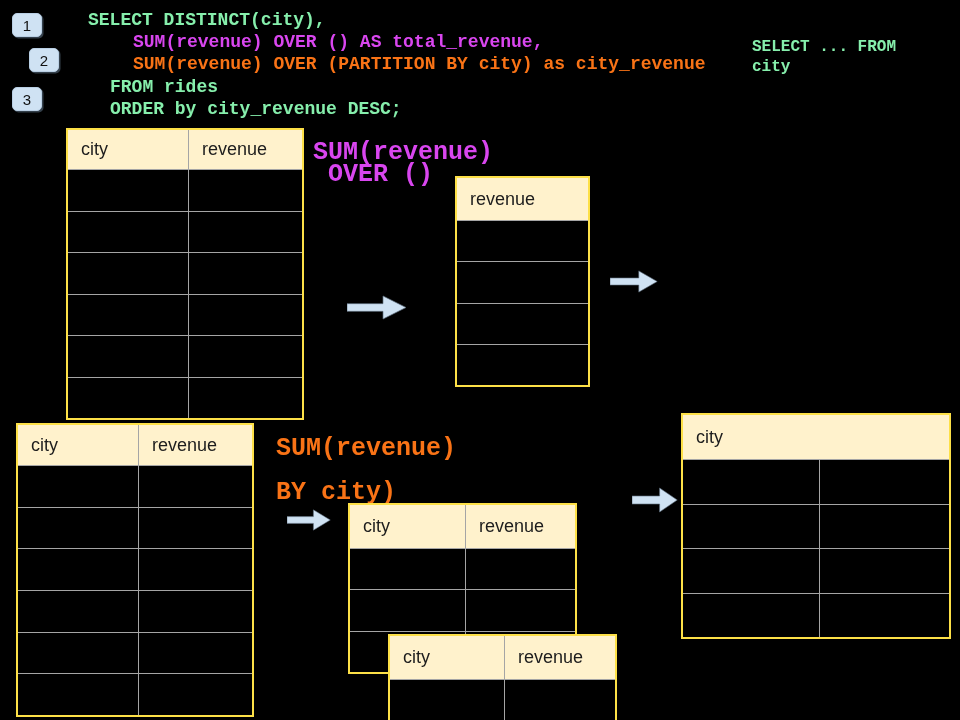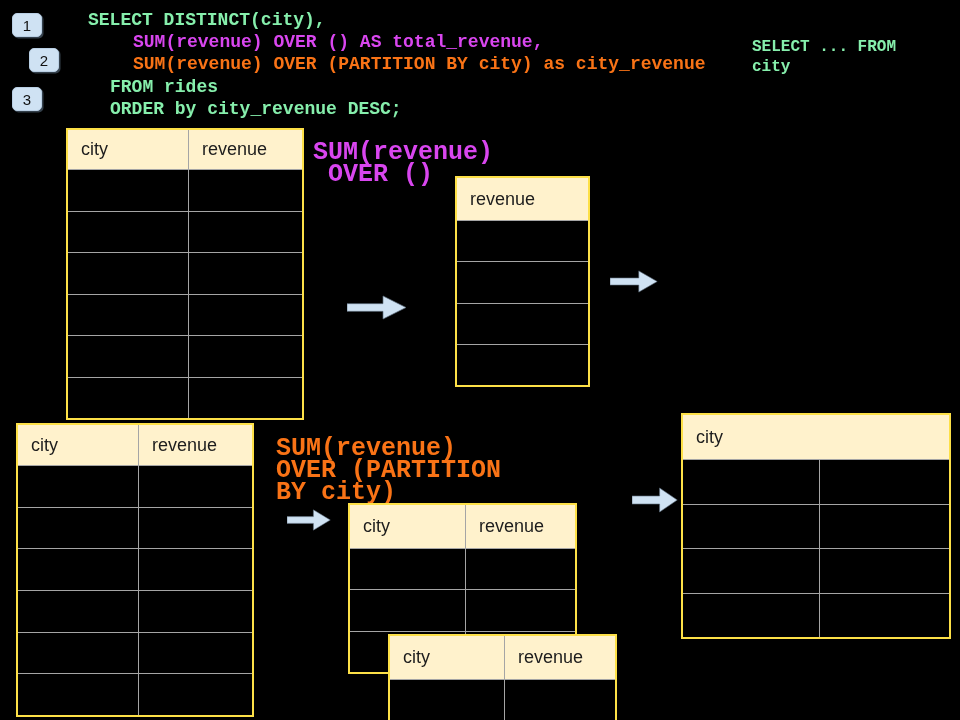--- a/index.html
+++ b/index.html
@@ -93,21 +93,20 @@
   <div class="code-line c-purple" id="cl3">FROM rides</div>
   <div class="code-line c-purple" id="cl4">ORDER by city_revenue DESC;</div>
 
   <div class="code-line code-sm c-purple" id="cc0">SELECT ... FROM</div>
   <div class="code-line code-sm c-purple" id="cc1">city</div>
 
   <div class="code-line ann c-red" id="ant0">SUM(revenue)</div>
   <div class="code-line ann c-red" id="ant1">OVER ()</div>
 
   <div class="code-line ann c-green" id="anp0">SUM(revenue)</div>
-  <div class="code-line ann c-green" id="anp1">OVER (PARTITION</div>
   <div class="code-line ann c-green" id="anp2">BY city)</div>
 
   <div class="tbl" id="t1">
       <div class="tr head">
         <div class="cell">city</div>
         <div class="cell">revenue</div>
       </div>
       <div class="tr">
         <div class="cell"></div>
         <div class="cell"></div>

